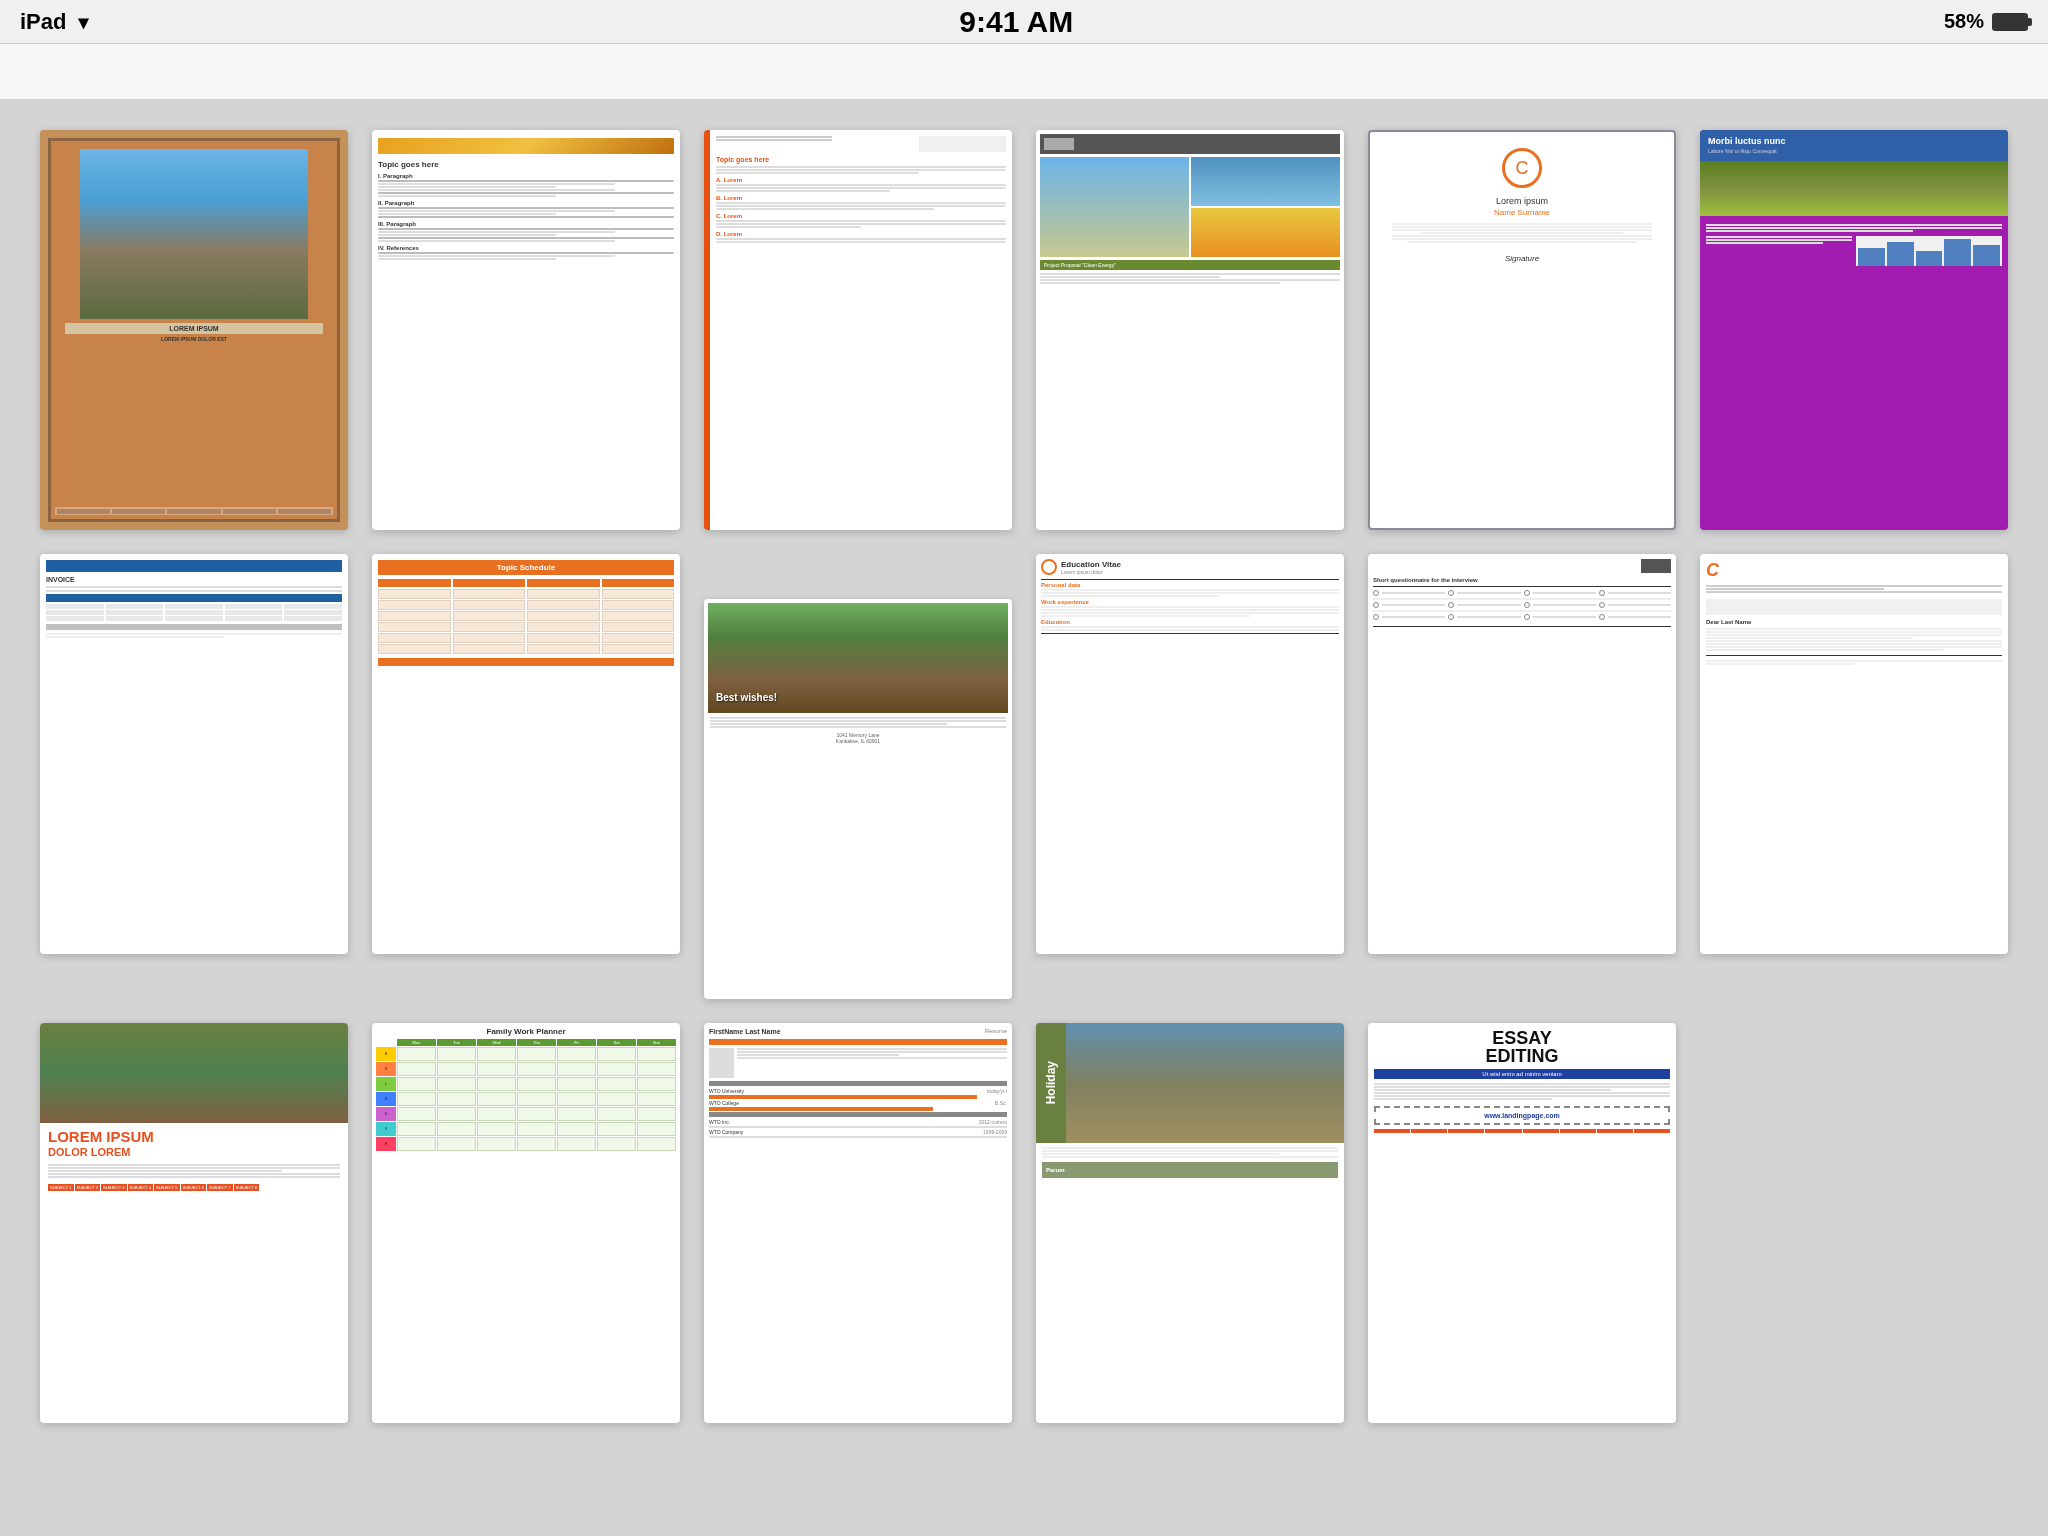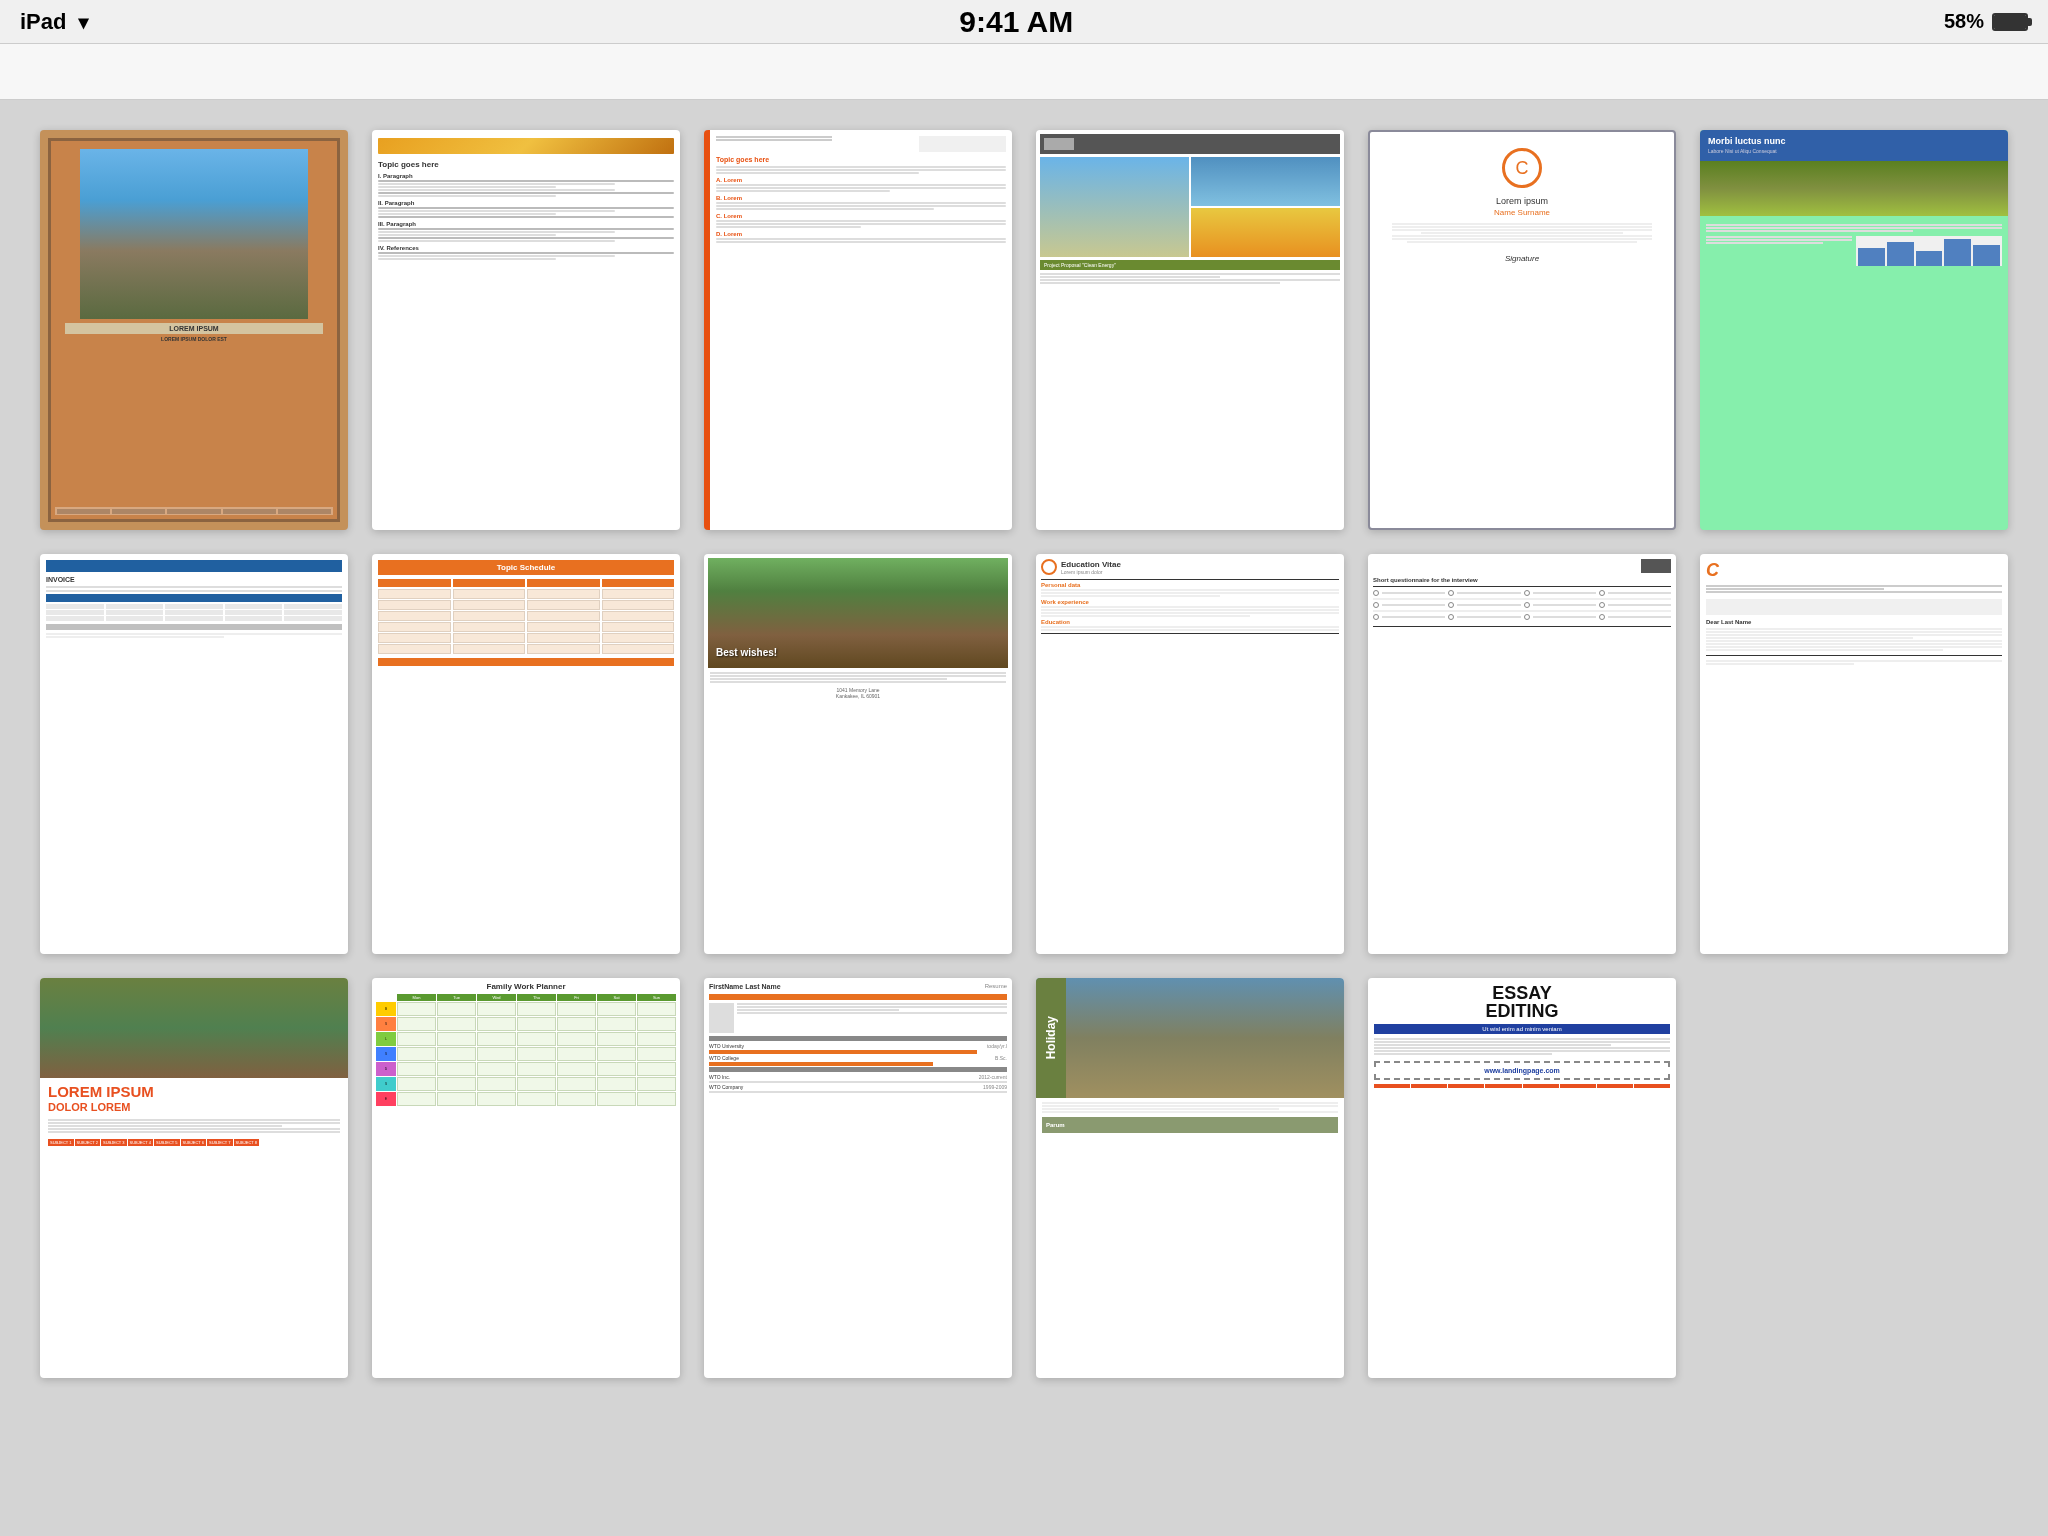--- a/index.html
+++ b/index.html
@@ -330,21 +330,21 @@
     }
     .thumb-5 .sig-line {
       margin-top: 10px;
       font-size: 8px;
       color: #333;
       font-style: italic;
     }
 
     
     .thumb-6 {
-      background: #86efac;
+      background: #a21caf;
       padding: 0;
     }
     .thumb-6 .blue-header {
       background: #3060a8;
       padding: 6px 8px;
     }
     .thumb-6 .blue-title {
       color: white;
       font-size: 9px;
       font-weight: bold;
@@ -461,20 +461,21 @@
     .thumb-8 .footer-bar {
       background: #e87020;
       height: 8px;
       margin-top: 4px;
     }
 
     
     .thumb-9 {
       background: white;
       padding: 4px;
+      margin-top: 45px;
     }
     .thumb-9 .garden-img {
       background: linear-gradient(180deg, #70b060 0%, #508040 30%, #806040 70%, #604820 100%);
       width: 100%;
       height: 110px;
       position: relative;
       overflow: hidden;
     }
     .thumb-9 .best-wishes {
       position: absolute;

